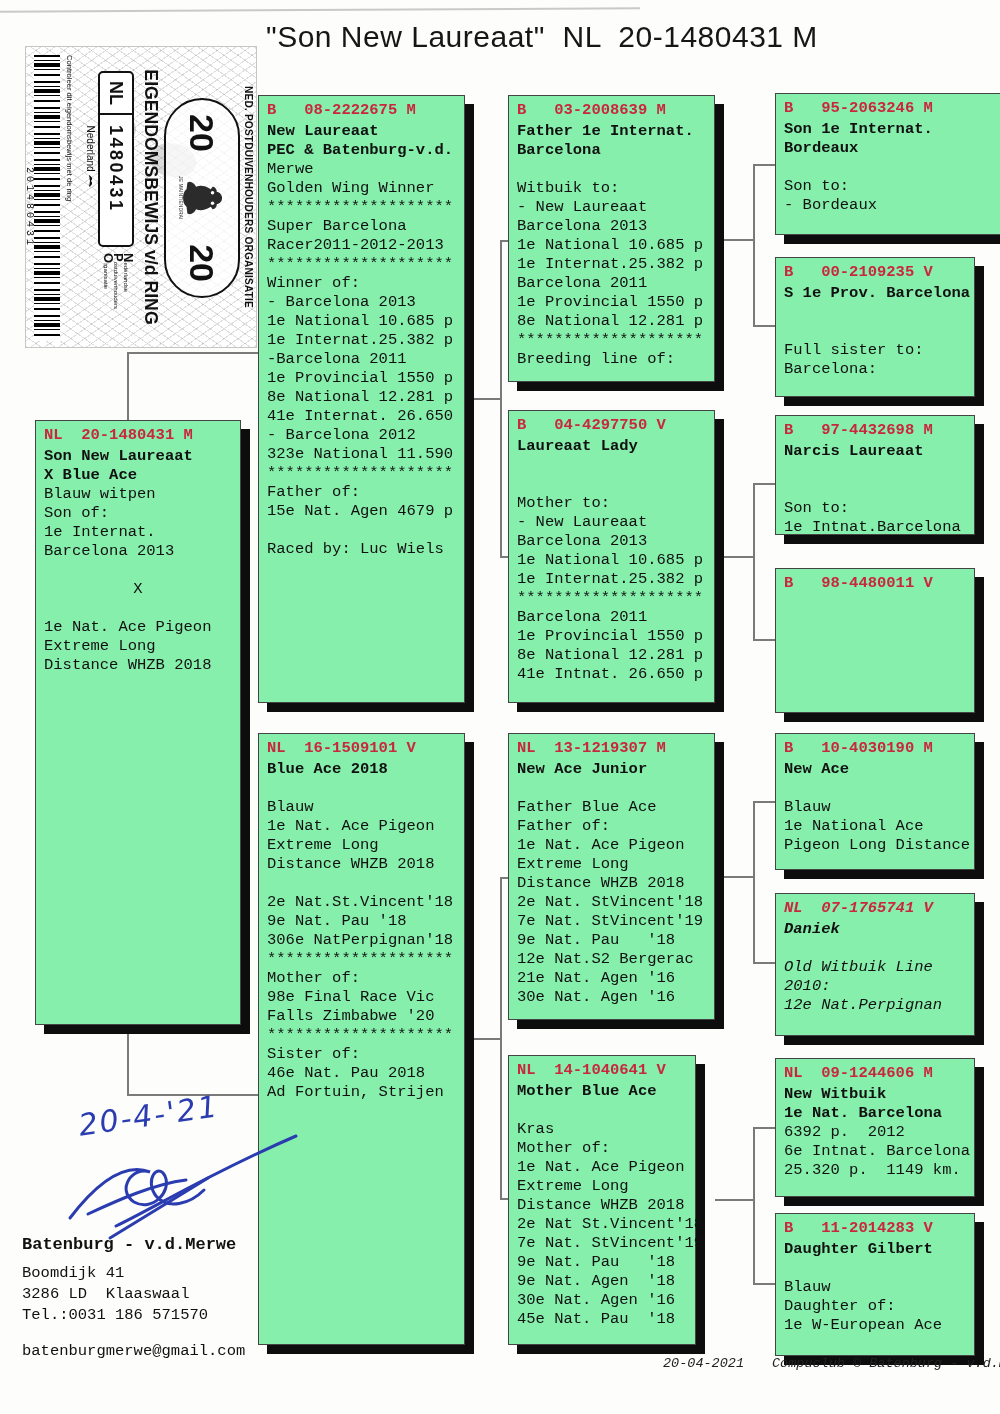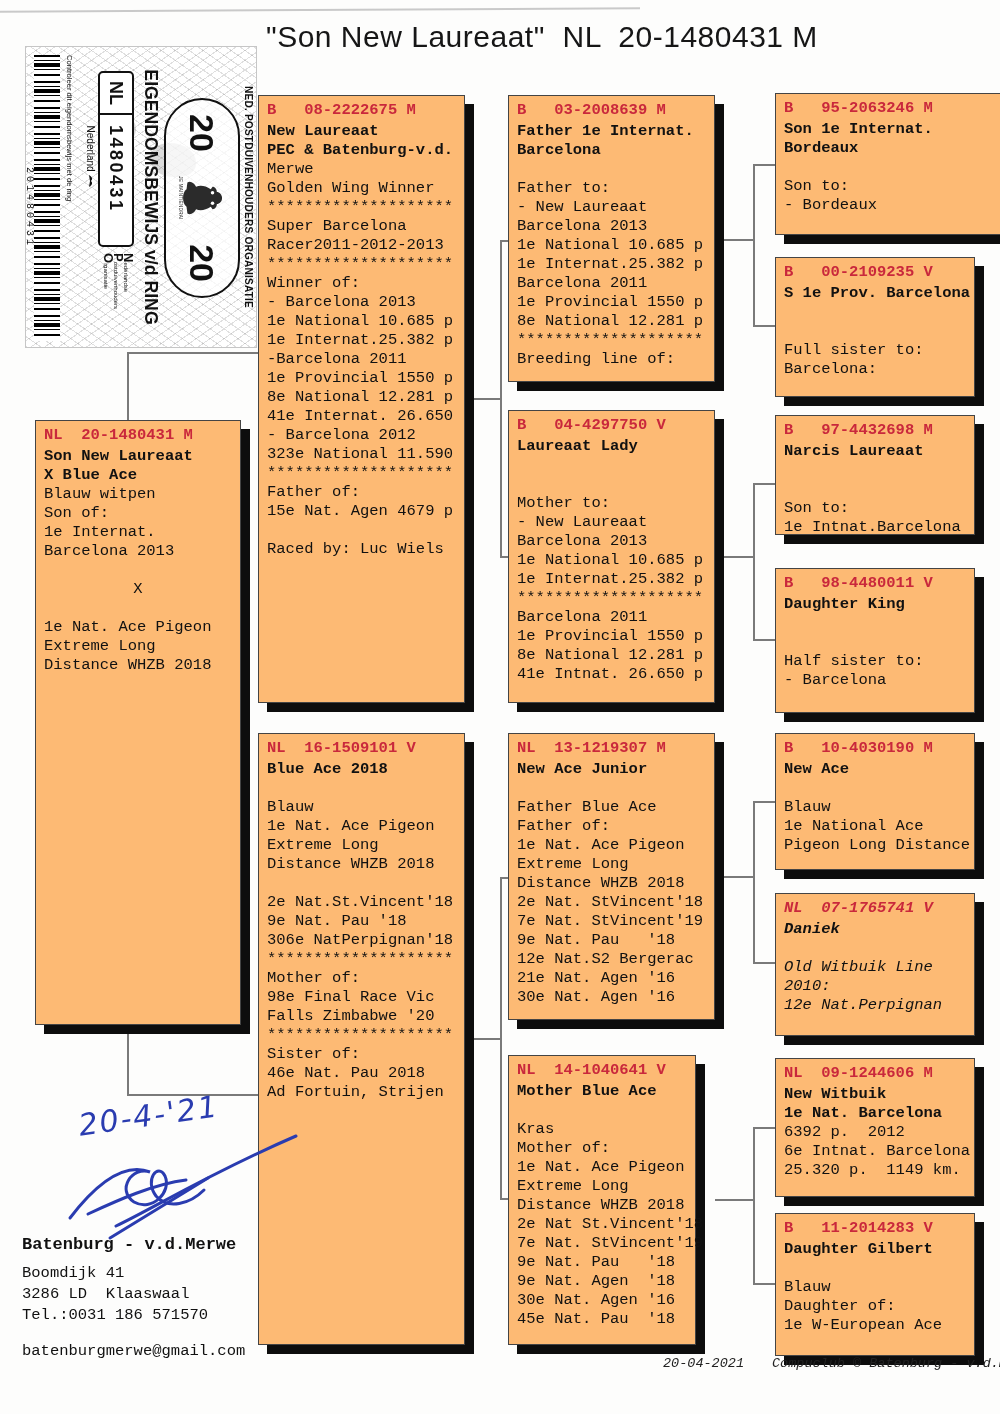--- a/index.html
+++ b/index.html
@@ -2,21 +2,21 @@
 <html><head>
 <meta charset="utf-8">
 <style>
   html,body{margin:0;padding:0;background:#e9e9e9;}
   .page{position:relative;width:1000px;height:1414px;background:#fdfdfc;overflow:hidden;
         font-family:"Liberation Mono","DejaVu Sans Mono",monospace;color:#111;}
   .scan-edge{position:absolute;left:0;top:9px;width:640px;height:2px;background:#c9c9c9;transform:rotate(-.3deg);}
   .title{position:absolute;left:266px;top:20px;font-family:"Liberation Sans","DejaVu Sans",sans-serif;
          font-size:30px;letter-spacing:.5px;color:#161616;white-space:pre;}
   
-  .pbox{position:absolute;background:#fdba74;border:1.5px solid #444;box-shadow:9px 9px 0 0 #0d0d0d;box-sizing:border-box;}
+  .pbox{position:absolute;background:#86efac;border:1.5px solid #444;box-shadow:9px 9px 0 0 #0d0d0d;box-sizing:border-box;}
   .ring{color:#c9283c;font-weight:bold;font-size:15.5px;white-space:pre;padding:5px 8px 3px 8px;}
   .blines{padding:0 8px;}
   .bline{font-size:15.5px;line-height:19px;white-space:pre;}
   .bline.b{font-weight:bold;}
   .bline.c{text-align:center;}
   
   .conn{position:absolute;background:#7a7a7a;}
   
   .cardwrap{position:absolute;left:25px;top:46px;width:232px;height:302px;}
   .card{width:302px;height:232px;transform-origin:0 0;transform:rotate(90deg) translateY(-232px);
@@ -208,21 +208,21 @@
         <div class="bline">46e Nat. Pau 2018</div>
         <div class="bline">Ad Fortuin, Strijen</div>
       </div>
   </div>
   <div class="pbox" style="left:508px;top:95px;width:207px;height:287px;">
     <div class="ring">B   03-2008639 M</div>
     <div class="blines">
         <div class="bline b">Father 1e Internat.</div>
         <div class="bline b">Barcelona</div>
         <div class="bline">&nbsp;</div>
-        <div class="bline">Father to:</div>
+        <div class="bline">Witbuik to:</div>
         <div class="bline">- New Laureaat</div>
         <div class="bline">Barcelona 2013</div>
         <div class="bline">1e National 10.685 p</div>
         <div class="bline">1e Internat.25.382 p</div>
         <div class="bline">Barcelona 2011</div>
         <div class="bline">1e Provincial 1550 p</div>
         <div class="bline">8e National 12.281 p</div>
         <div class="bline">********************</div>
         <div class="bline">Breeding line of:</div>
       </div>
@@ -306,27 +306,20 @@
     <div class="blines">
         <div class="bline b">Narcis Laureaat</div>
         <div class="bline">&nbsp;</div>
         <div class="bline">&nbsp;</div>
         <div class="bline">Son to:</div>
         <div class="bline">1e Intnat.Barcelona</div>
       </div>
   </div>
   <div class="pbox" style="left:775px;top:568px;width:200px;height:145px;">
     <div class="ring">B   98-4480011 V</div>
-    <div class="blines">
-        <div class="bline b">Daughter King</div>
-        <div class="bline">&nbsp;</div>
-        <div class="bline">&nbsp;</div>
-        <div class="bline">Half sister to:</div>
-        <div class="bline">- Barcelona</div>
-      </div>
   </div>
   <div class="pbox" style="left:775px;top:733px;width:200px;height:137px;">
     <div class="ring">B   10-4030190 M</div>
     <div class="blines">
         <div class="bline b">New Ace</div>
         <div class="bline">&nbsp;</div>
         <div class="bline">Blauw</div>
         <div class="bline">1e National Ace</div>
         <div class="bline">Pigeon Long Distance</div>
       </div>

